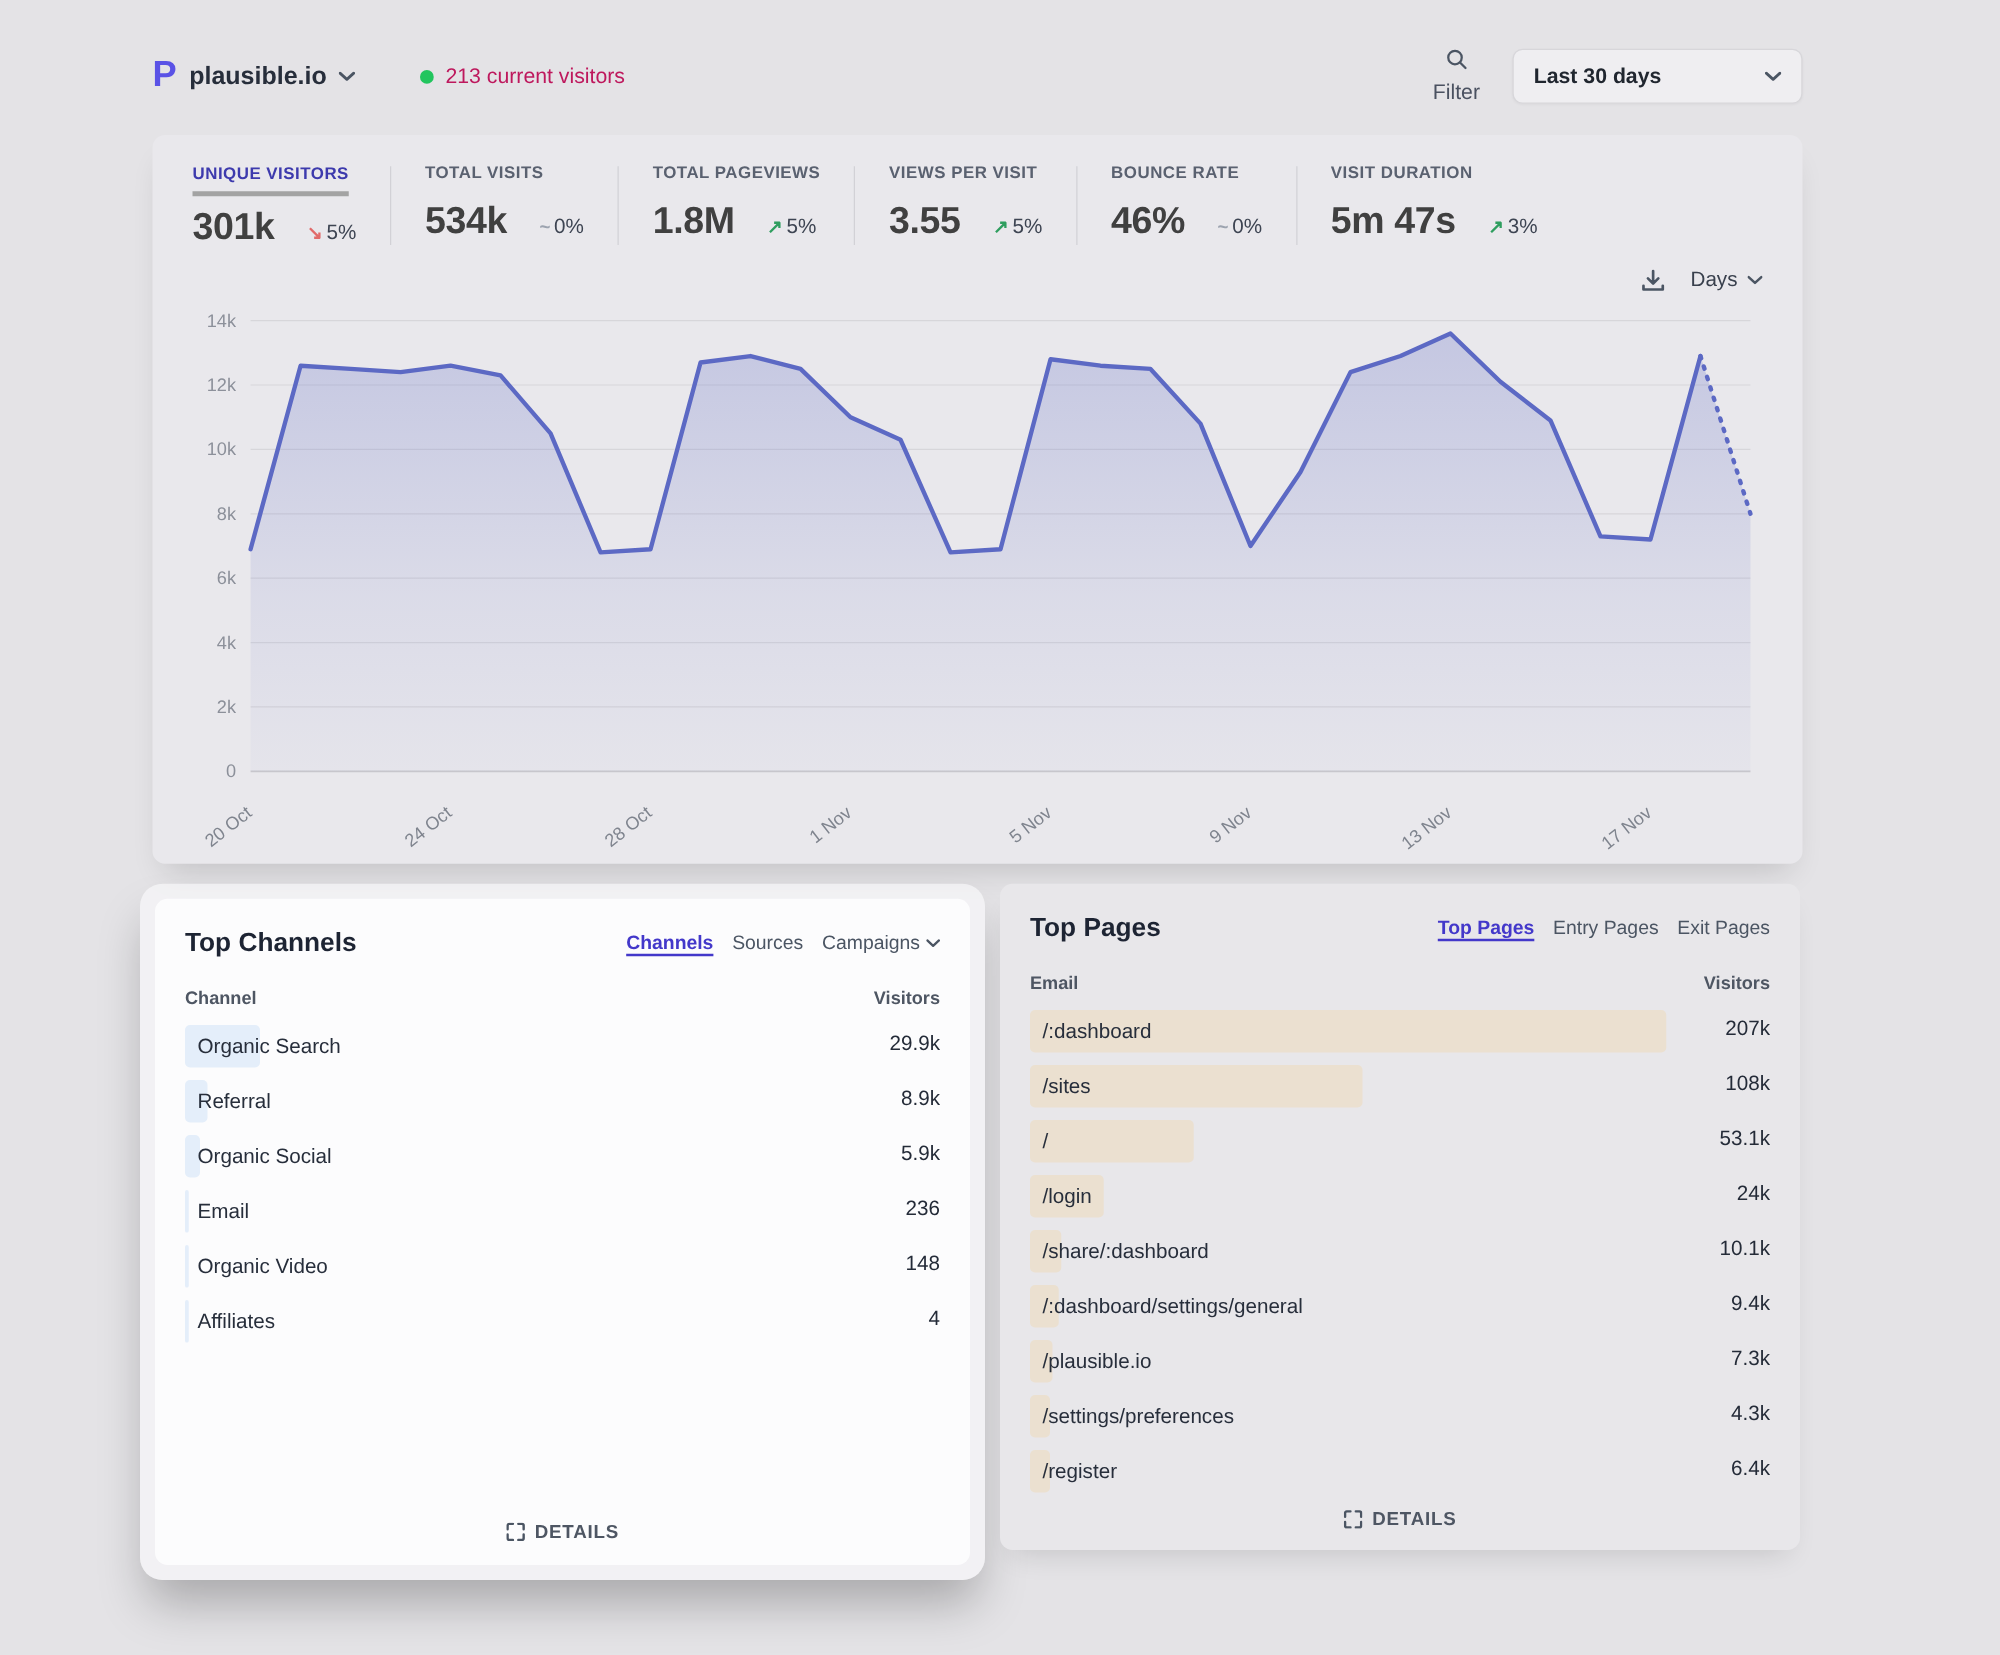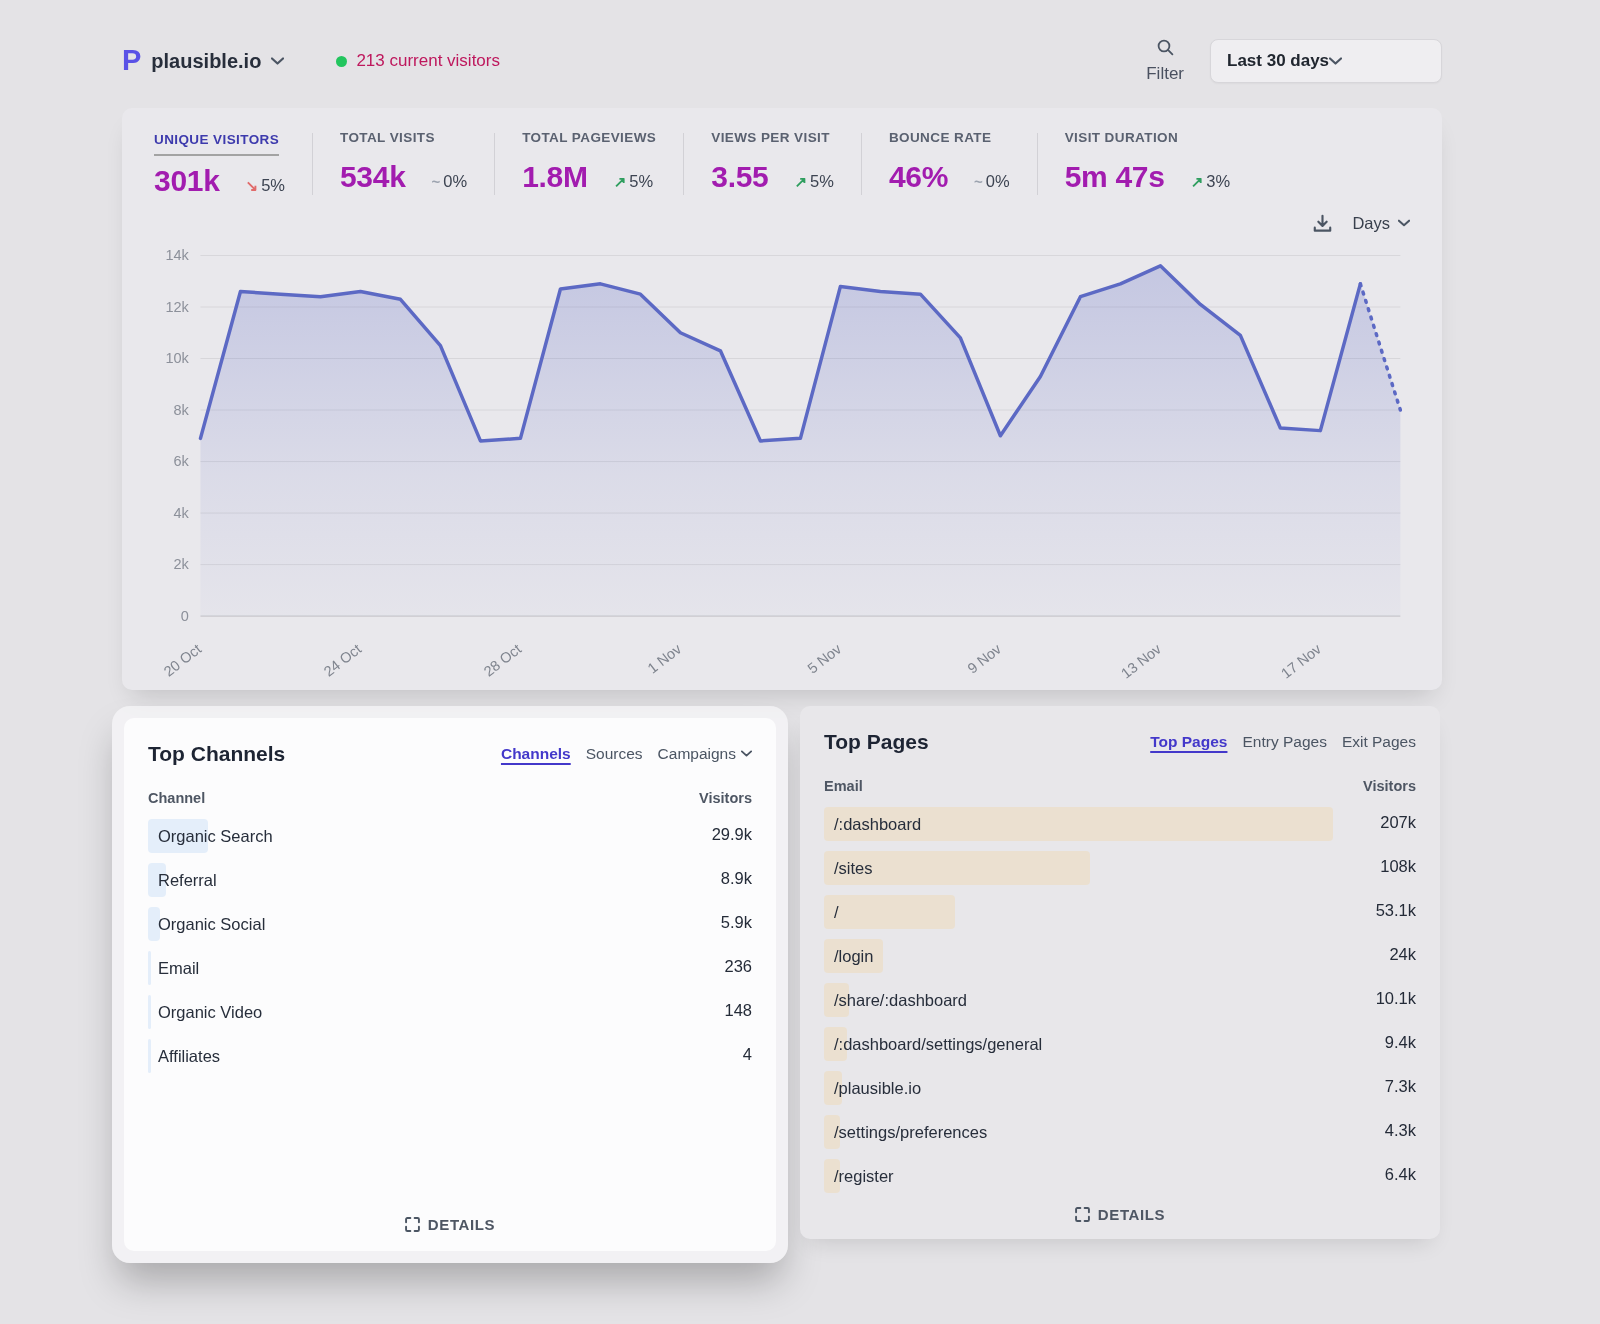--- a/index.html
+++ b/index.html
@@ -19,39 +19,39 @@
   .site-name { font-size:20px; font-weight:700; color:#272e3b; }
   .chev { stroke:#4b5563; stroke-width:2.2; fill:none; stroke-linecap:round; stroke-linejoin:round; }
   .visitors-now { display:flex; align-items:center; gap:9px; margin-left:52px; cursor:pointer; }
   .green-dot { width:11px; height:11px; border-radius:50%; }
   .visitors-now span { font-size:17px; font-weight:400; color:#be185d; }
   .topbar-right { margin-left:auto; display:flex; align-items:center; gap:26px; }
   .filter-btn { display:flex; align-items:center; gap:8px; cursor:pointer;flex-direction:column; }
   .filter-btn span { font-size:17px; font-weight:500; color:#4a5160; }
   .date-select {
     width:232px; height:44px; background:#efeef1; border:1px solid #d7d6da; border-radius:8px;
-    display:flex; align-items:center; padding:0 16px; cursor:pointer;
+    display:flex; align-items:center; justify-content:space-between; padding:0 16px; cursor:pointer;
     box-shadow:0 1px 2px rgba(0,0,0,0.04);
   }
   .date-select span { font-size:17px; font-weight:600; color:#20262f; }
 
   
   .chart-panel {
     margin-top:24px; background:#e9e8ec; border-radius:10px;
     box-shadow:0 14px 24px -10px rgba(0,0,0,0.16);
     padding:22px 30px 6px 30px;
   }
   .stats-row { display:flex; align-items:stretch; }
   .stat { padding:0 27px; cursor:pointer; }
   .stat:first-child { padding-left:2px; }
   .stat-divider { width:1px; background:#d2d1d6; margin:3px 0; }
   .stat-label { font-size:13.5px; font-weight:700; letter-spacing:0.03em; color:#5a6170; white-space:nowrap; padding-bottom:7px; }
-  .stat-label.active { color:#3d3aad; border-bottom:2px solid #a3a3a3; display:inline-block; }
+  .stat-label.active { color:#3d3aad; border-bottom:4px solid #a3a3a3; display:inline-block; }
   .stat-value-row { display:flex; align-items:baseline; gap:26px; margin-top:8px; }
-  .stat-value { font-size:30px; font-weight:800; color:#a21caf; letter-spacing:-0.01em; white-space:nowrap; }
+  .stat-value { font-size:30px; font-weight:800; color:#404040; letter-spacing:-0.01em; white-space:nowrap; }
   .stat-change { font-size:16.5px; font-weight:500; color:#3d4452; white-space:nowrap; }
   .stat-change .arrow { font-size:15px; font-weight:700; margin-right:3px; }
 
   .chart-controls { display:flex; justify-content:flex-end; align-items:center; gap:20px; height:30px; margin:10px 2px 0 0; }
   .dl-btn { cursor:pointer; display:flex; align-items:center; }
   .interval-btn { display:flex; align-items:center; gap:8px; cursor:pointer; }
   .interval-btn span { font-size:16.5px; font-weight:500; color:#39404d; }
 
   .chart-wrap { margin-top:2px; }
   .chart-wrap svg { display:block; width:100%; height:auto; }

